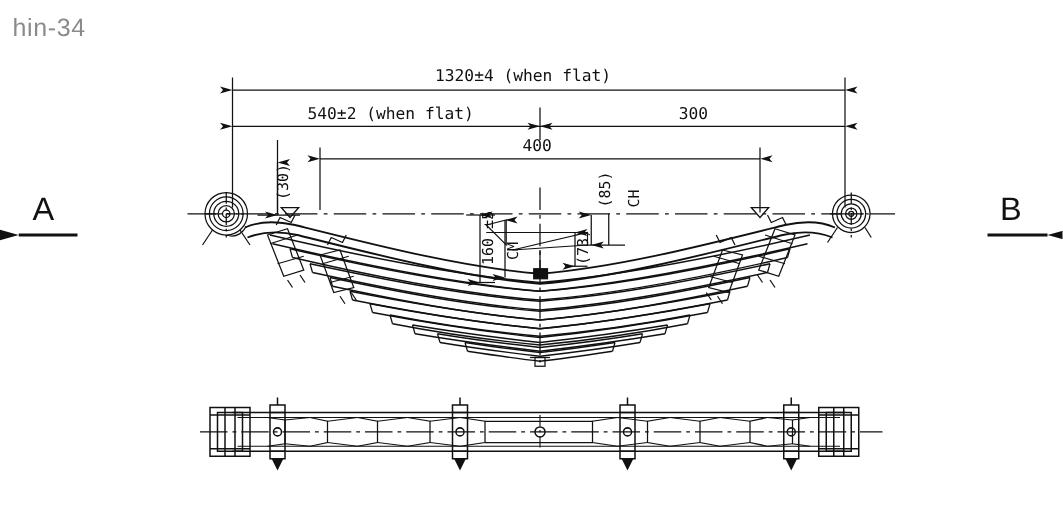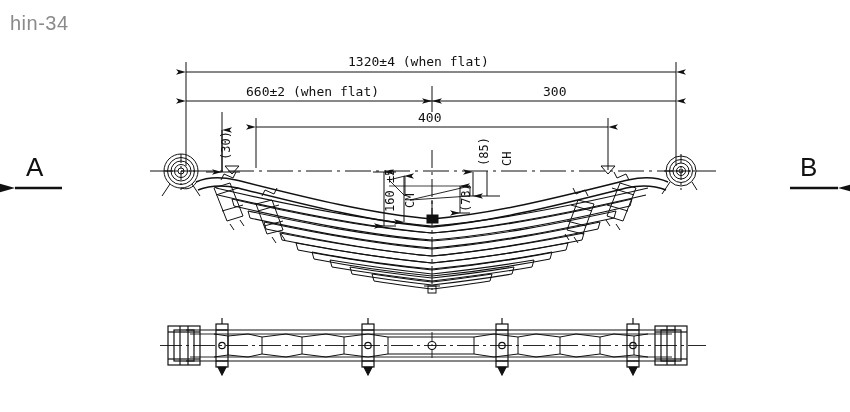--- a/index.html
+++ b/index.html
@@ -352,21 +352,21 @@
       </g>
 
     </g>
   </svg>
 
   <div class="lbl lbl-big" style="left:26px;top:152px;">A</div>
   <div class="lbl lbl-big" style="left:800px;top:152px;">B</div>
 
   <div class="lbl lbl-h" style="left:348px;top:54px;">1320±4  (when flat)</div>
 
-  <div class="lbl lbl-h" style="left:246px;top:84px;">660±2  (when flat)</div>
+  <div class="lbl lbl-h" style="left:246px;top:84px;">540±2  (when flat)</div>
 
   <div class="lbl lbl-h" style="left:543px;top:84px;">300</div>
 
   <div class="lbl lbl-h" style="left:418px;top:110px;">400</div>
 
   <div class="lbl lbl-v" style="left:219px;top:160px;">(30)</div>
 
   <div class="lbl lbl-v" style="left:477px;top:166px;">(85)</div>
 
   <div class="lbl lbl-v" style="left:500px;top:166px;">CH</div>

